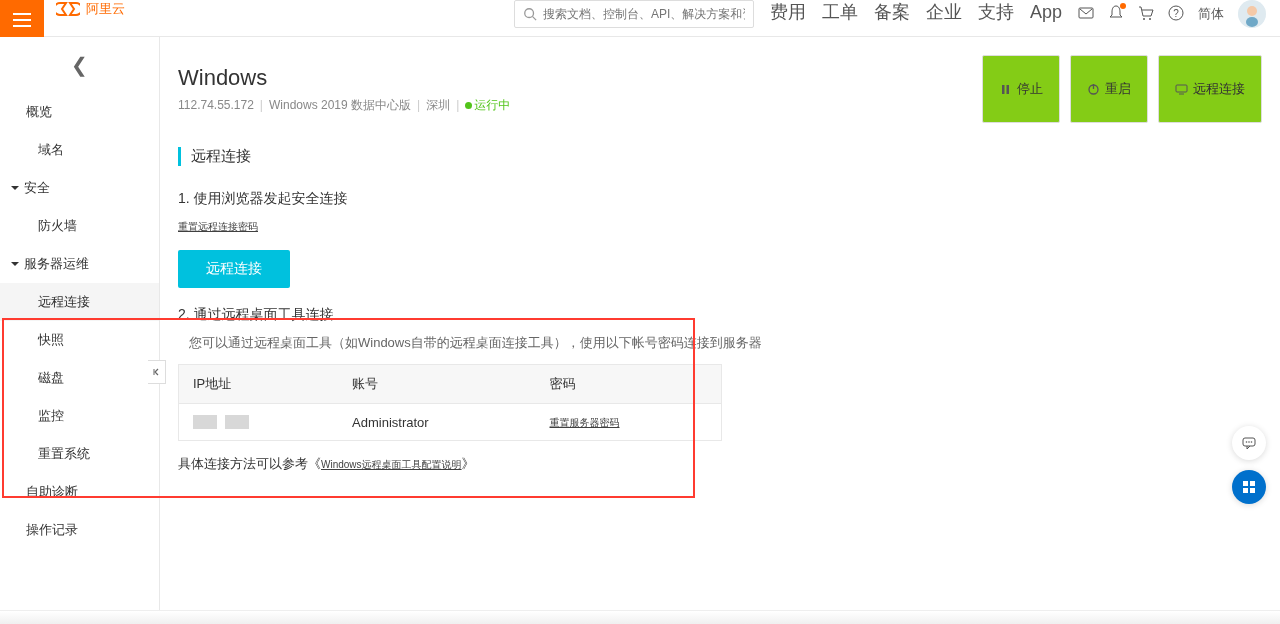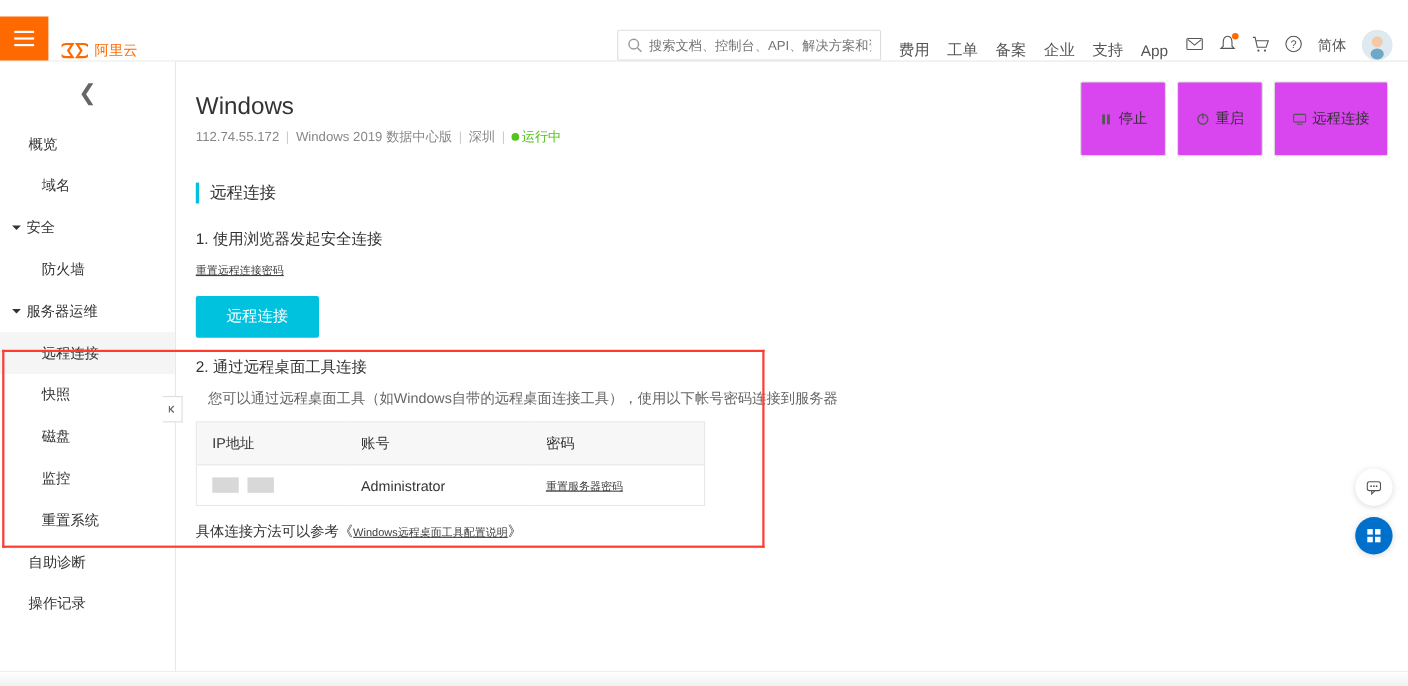--- a/index.html
+++ b/index.html
@@ -1,31 +1,31 @@
 <!DOCTYPE html>
 <html><head>
   <meta charset="utf-8">
   <style>
     * { margin: 0; padding: 0; box-sizing: border-box; }
     body { font-family: -apple-system, BlinkMacSystemFont, "Segoe UI", sans-serif; font-size: 13px; color: #333; background: #fff; width: 1280px; height: 624px; overflow: hidden; position: relative; }
 
     
-    .top-header { height: 56px; display: flex; align-items: flex-end; background: #fff; border-bottom: 1px solid #e8e8e8; }
+    .top-header { height: 37px; display: flex; align-items: flex-start; background: #fff; border-bottom: 1px solid #e8e8e8; }
     .hamburger { width: 44px; height: 40px; background: #ff6a00; display: flex; align-items: center; justify-content: center; cursor: pointer; }
     .hamburger-icon { width: 18px; height: 14px; position: relative; }
     .hamburger-icon::before, .hamburger-icon::after, .hamburger-icon span { content: ""; position: absolute; left: 0; right: 0; height: 2px; background: #fff; }
     .hamburger-icon::before { top: 0; }
     .hamburger-icon span { top: 6px; }
     .hamburger-icon::after { bottom: 0; }
     .brand { display: flex; align-items: center; gap: 6px; padding: 0 12px; color: #ff6a00; font-weight: 500; }
     .brand-logo { width: 24px; height: 16px; }
     .search-box { margin-left: auto; display: flex; align-items: center; border: 1px solid #ddd; height: 28px; width: 240px; padding: 0 8px; color: #999; border-radius: 2px; }
     .search-icon { width: 14px; height: 14px; margin-right: 6px; flex-shrink: 0; }
     .search-input { border: none; outline: none; font-size: 12px; flex: 1; color: #333; }
-    .top-nav { display: flex; align-items: center; gap: 16px; padding: 0 16px; color: #555; font-size: 14px; }
+    .top-nav { display: flex; align-items: center; gap: 16px; padding: 0 16px; color: #555; font-size: 18px; }
     .top-nav-item { cursor: pointer; }
     .top-icons { display: flex; align-items: center; gap: 14px; padding-right: 14px; color: #555; }
     .top-icon-wrap { position: relative; cursor: pointer; }
     .bell-dot { position: absolute; top: -2px; right: -2px; width: 6px; height: 6px; background: #ff6a00; border-radius: 50%; }
     .avatar { width: 28px; height: 28px; border-radius: 50%; background: #e8f0f4; display: flex; align-items: center; justify-content: center; cursor: pointer; overflow: hidden; }
 
     
     .layout { display: flex; height: calc(624px - 40px); }
 
     
@@ -40,31 +40,31 @@
     .collapse-handle { position: absolute; left: 148px; top: 360px; width: 18px; height: 24px; background: #fff; border: 1px solid #ddd; border-left: none; display: flex; align-items: center; justify-content: center; cursor: pointer; z-index: 5; font-size: 10px; color: #666; }
 
     
     .main { flex: 1; padding: 18px 0 18px 18px; overflow-y: auto; position: relative; }
     .page-head { display: flex; align-items: center; padding-right: 18px; }
     .page-title { font-size: 22px; font-weight: 500; color: #333; }
     .page-meta { margin-top: 6px; font-size: 12px; color: #888; display: flex; align-items: center; gap: 6px; }
     .status-dot { width: 7px; height: 7px; border-radius: 50%; background: #52c41a; display: inline-block; margin-right: 2px; }
     .status-text { color: #52c41a; }
     .head-actions { margin-left: auto; display: flex; gap: 10px; }
-    .action-btn { border: 1px solid #ddd; background: #d946ef; padding: 24px 16px; font-size: 13px; color: #333; cursor: pointer; border-radius: 2px; display: flex; align-items: center; gap: 5px; }
+    .action-btn { border: 1px solid #ddd; background: #84cc16; padding: 24px 16px; font-size: 13px; color: #333; cursor: pointer; border-radius: 2px; display: flex; align-items: center; gap: 5px; }
     .action-btn svg { width: 13px; height: 13px; }
 
     .section-title { margin-top: 24px; padding-left: 10px; border-left: 3px solid #00c1de; font-size: 15px; color: #333; font-weight: 500; }
     .step-title { margin-top: 24px; font-size: 14px; color: #333; }
     .link { color: #404040; cursor: pointer; font-size: 10px; text-decoration: underline; }
     .reset-link { margin-top: 12px; display: inline-block; }
     .primary-btn { margin-top: 16px; background: #00c1de; color: #fff; border: none; padding: 10px 28px; font-size: 14px; cursor: pointer; border-radius: 2px; }
     .desc-text { margin-top: 10px; font-size: 13px; color: #666; margin-left: 11px; }
 
-    .info-table { margin-top: 12px; border: 1px solid #e8e8e8; width: 463px; border-collapse: collapse; }
+    .info-table { margin-top: 12px; border: 1px solid #e8e8e8; width: 544px; border-collapse: collapse; }
     .info-table th, .info-table td { text-align: left; padding: 10px 14px; font-size: 13px; font-weight: normal; }
     .info-table thead tr { background: #f7f7f7; border-bottom: 1px solid #e8e8e8; }
     .info-table th { color: #333; }
     .info-table td { color: #333; }
     .blur-cell { display: flex; gap: 8px; align-items: center; }
     .blur-block { width: 24px; height: 14px; background: #d8d8d8; }
     .ref-text { margin-top: 14px; font-size: 13px; color: #333; }
 
     
     .float-col { position: absolute; right: 14px; bottom: 120px; display: flex; flex-direction: column; gap: 10px; }

